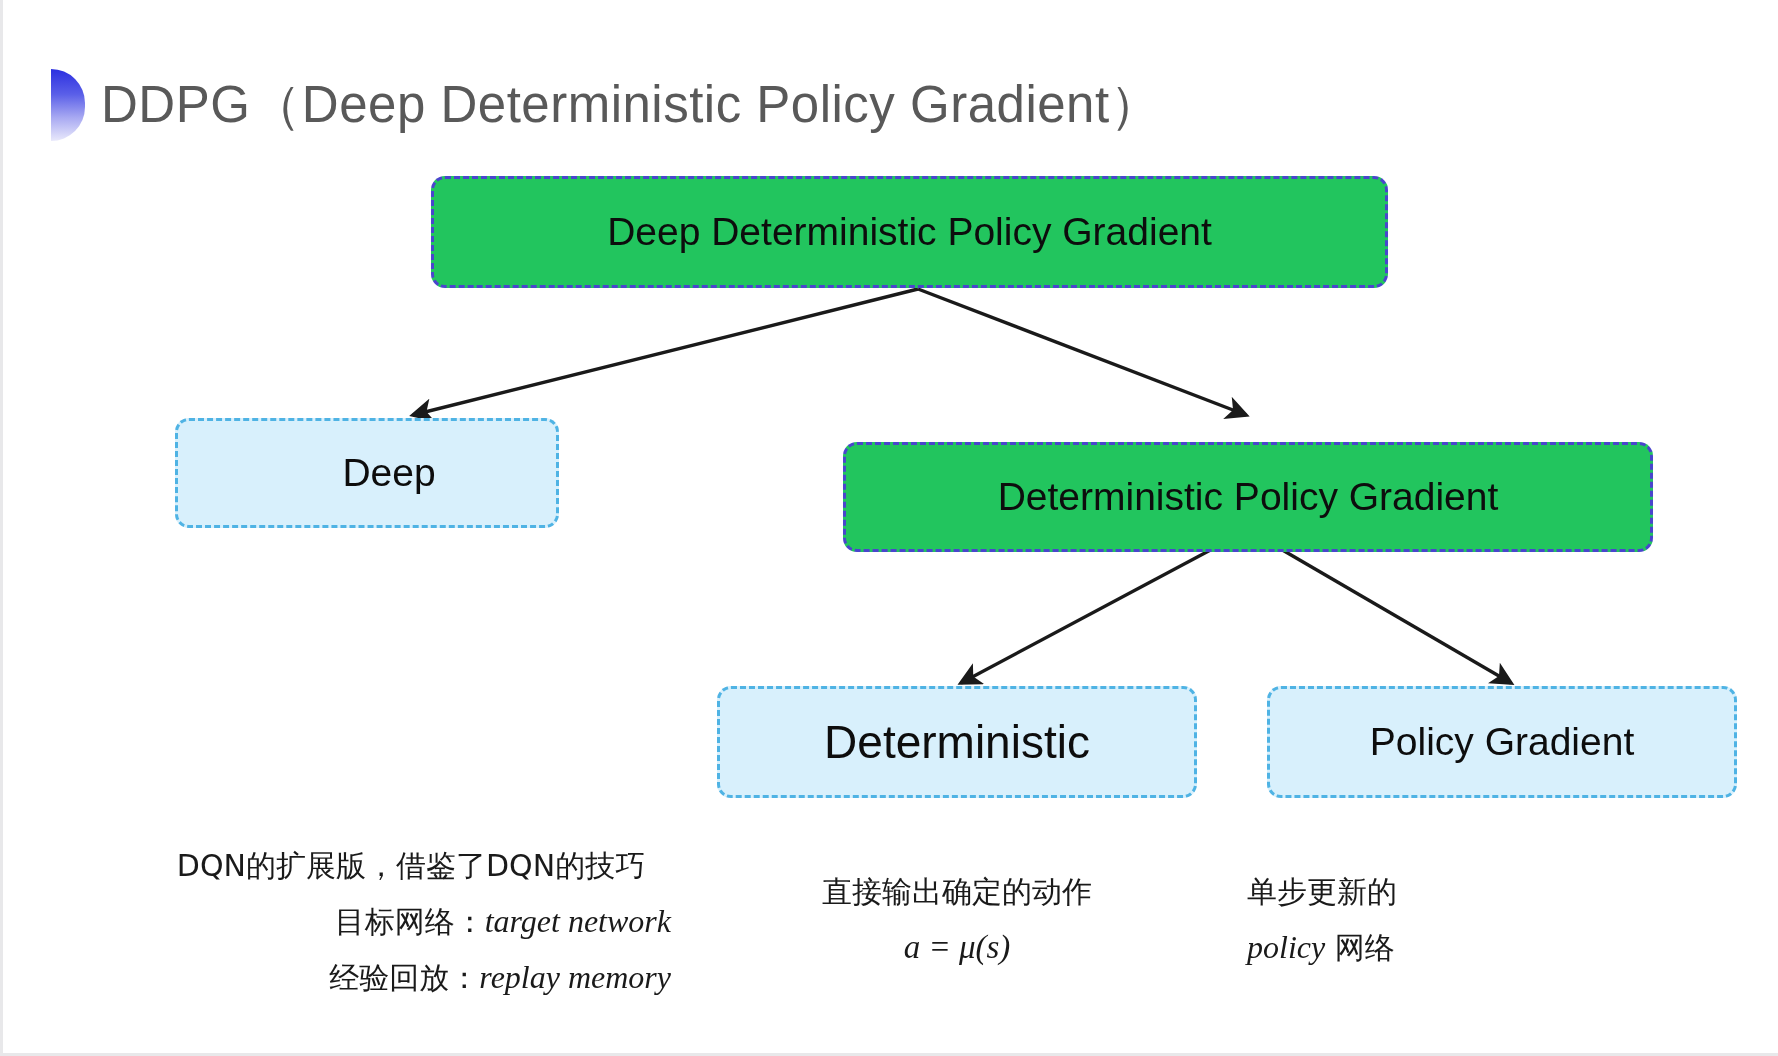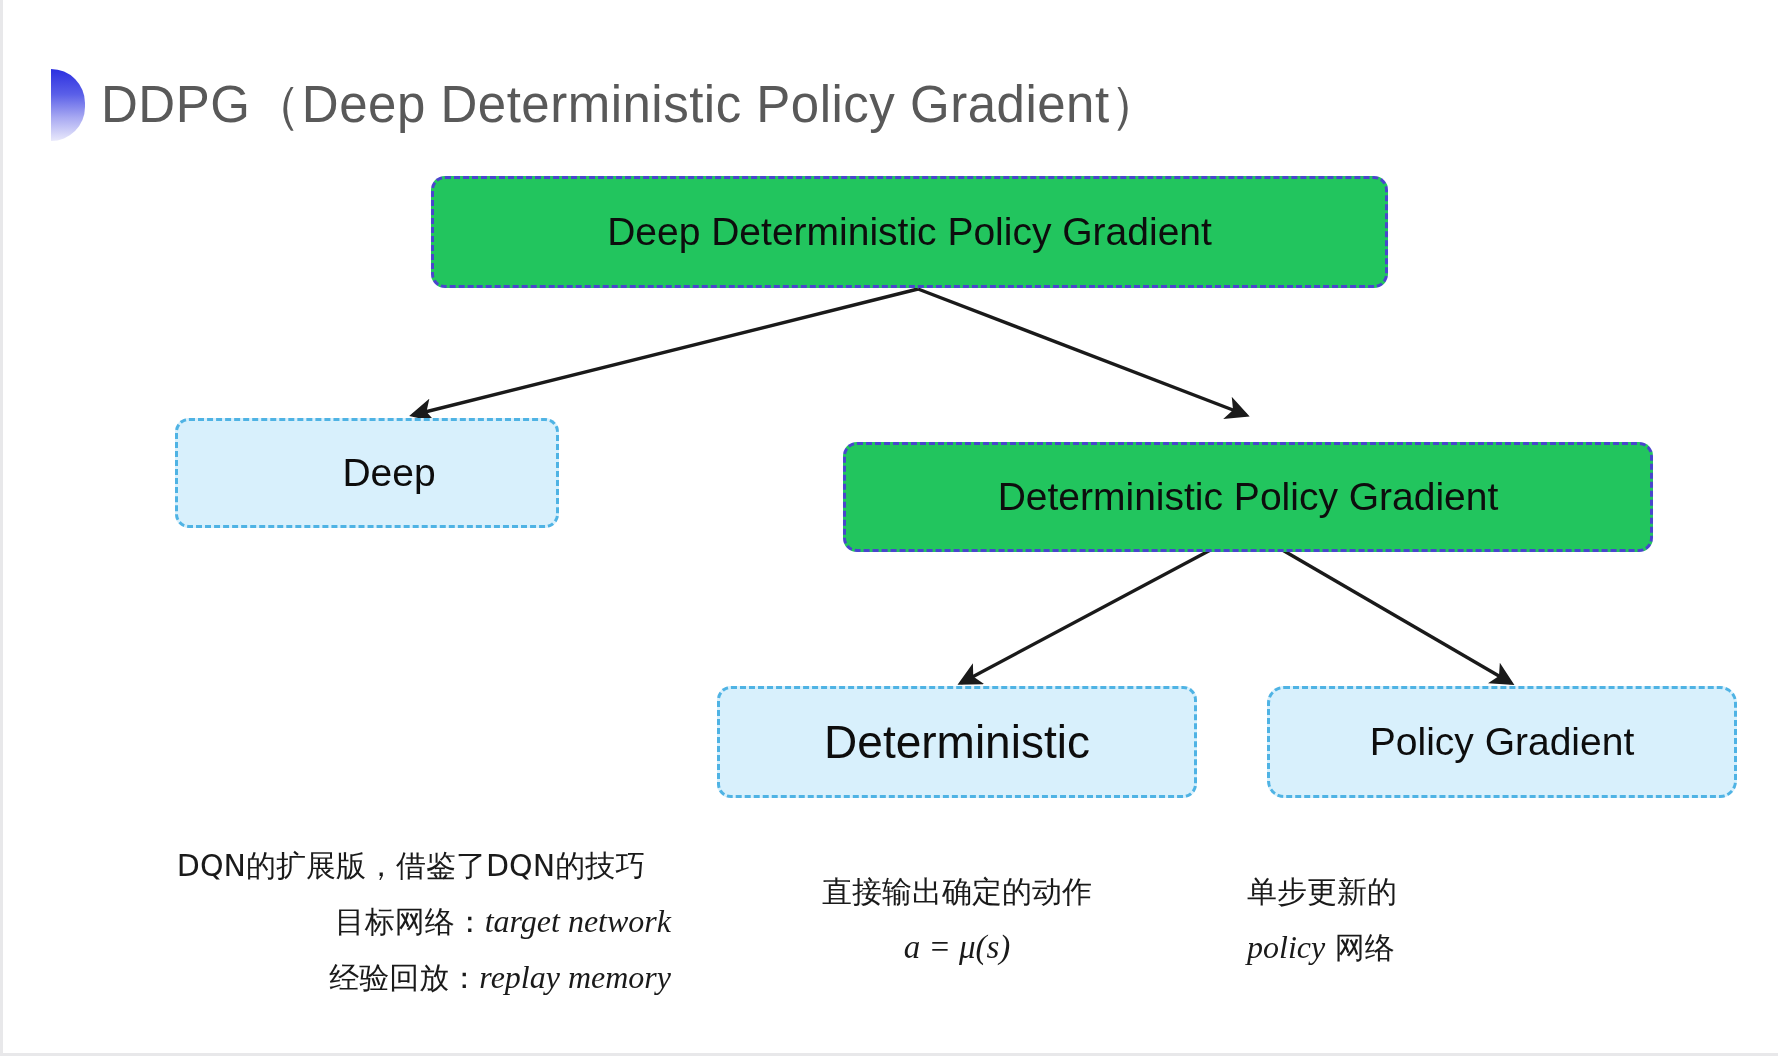--- a/index.html
+++ b/index.html
@@ -76,21 +76,21 @@
   }
   .blue {
     background: #d8f0fc;
     border: 3px dashed #4fb3e4;
   }
 
   #node-root    { left: 428px; top: 176px; width: 957px; height: 112px; }
   #node-deep    { left: 172px; top: 418px; width: 384px; height: 110px; padding-left: 44px; }
   #node-dpg     { left: 840px; top: 418px; width: 810px; height: 110px; margin-top: 24px; }
   #node-det     { left: 714px; top: 686px; width: 480px; height: 112px; }
-  #node-pg      { left: 1264px; top: 686px; width: 470px; height: 112px; border-radius: 17px; }
+  #node-pg      { left: 1264px; top: 686px; width: 470px; height: 112px; }
 
   #node-root .node-label { font-size: 39px; }
   #node-deep .node-label { font-size: 39px; }
   #node-dpg  .node-label { font-size: 39px; }
   #node-det  .node-label { font-size: 46px; }
   #node-pg   .node-label { font-size: 39px; }
 
   
   #arrows {
     position: absolute;

